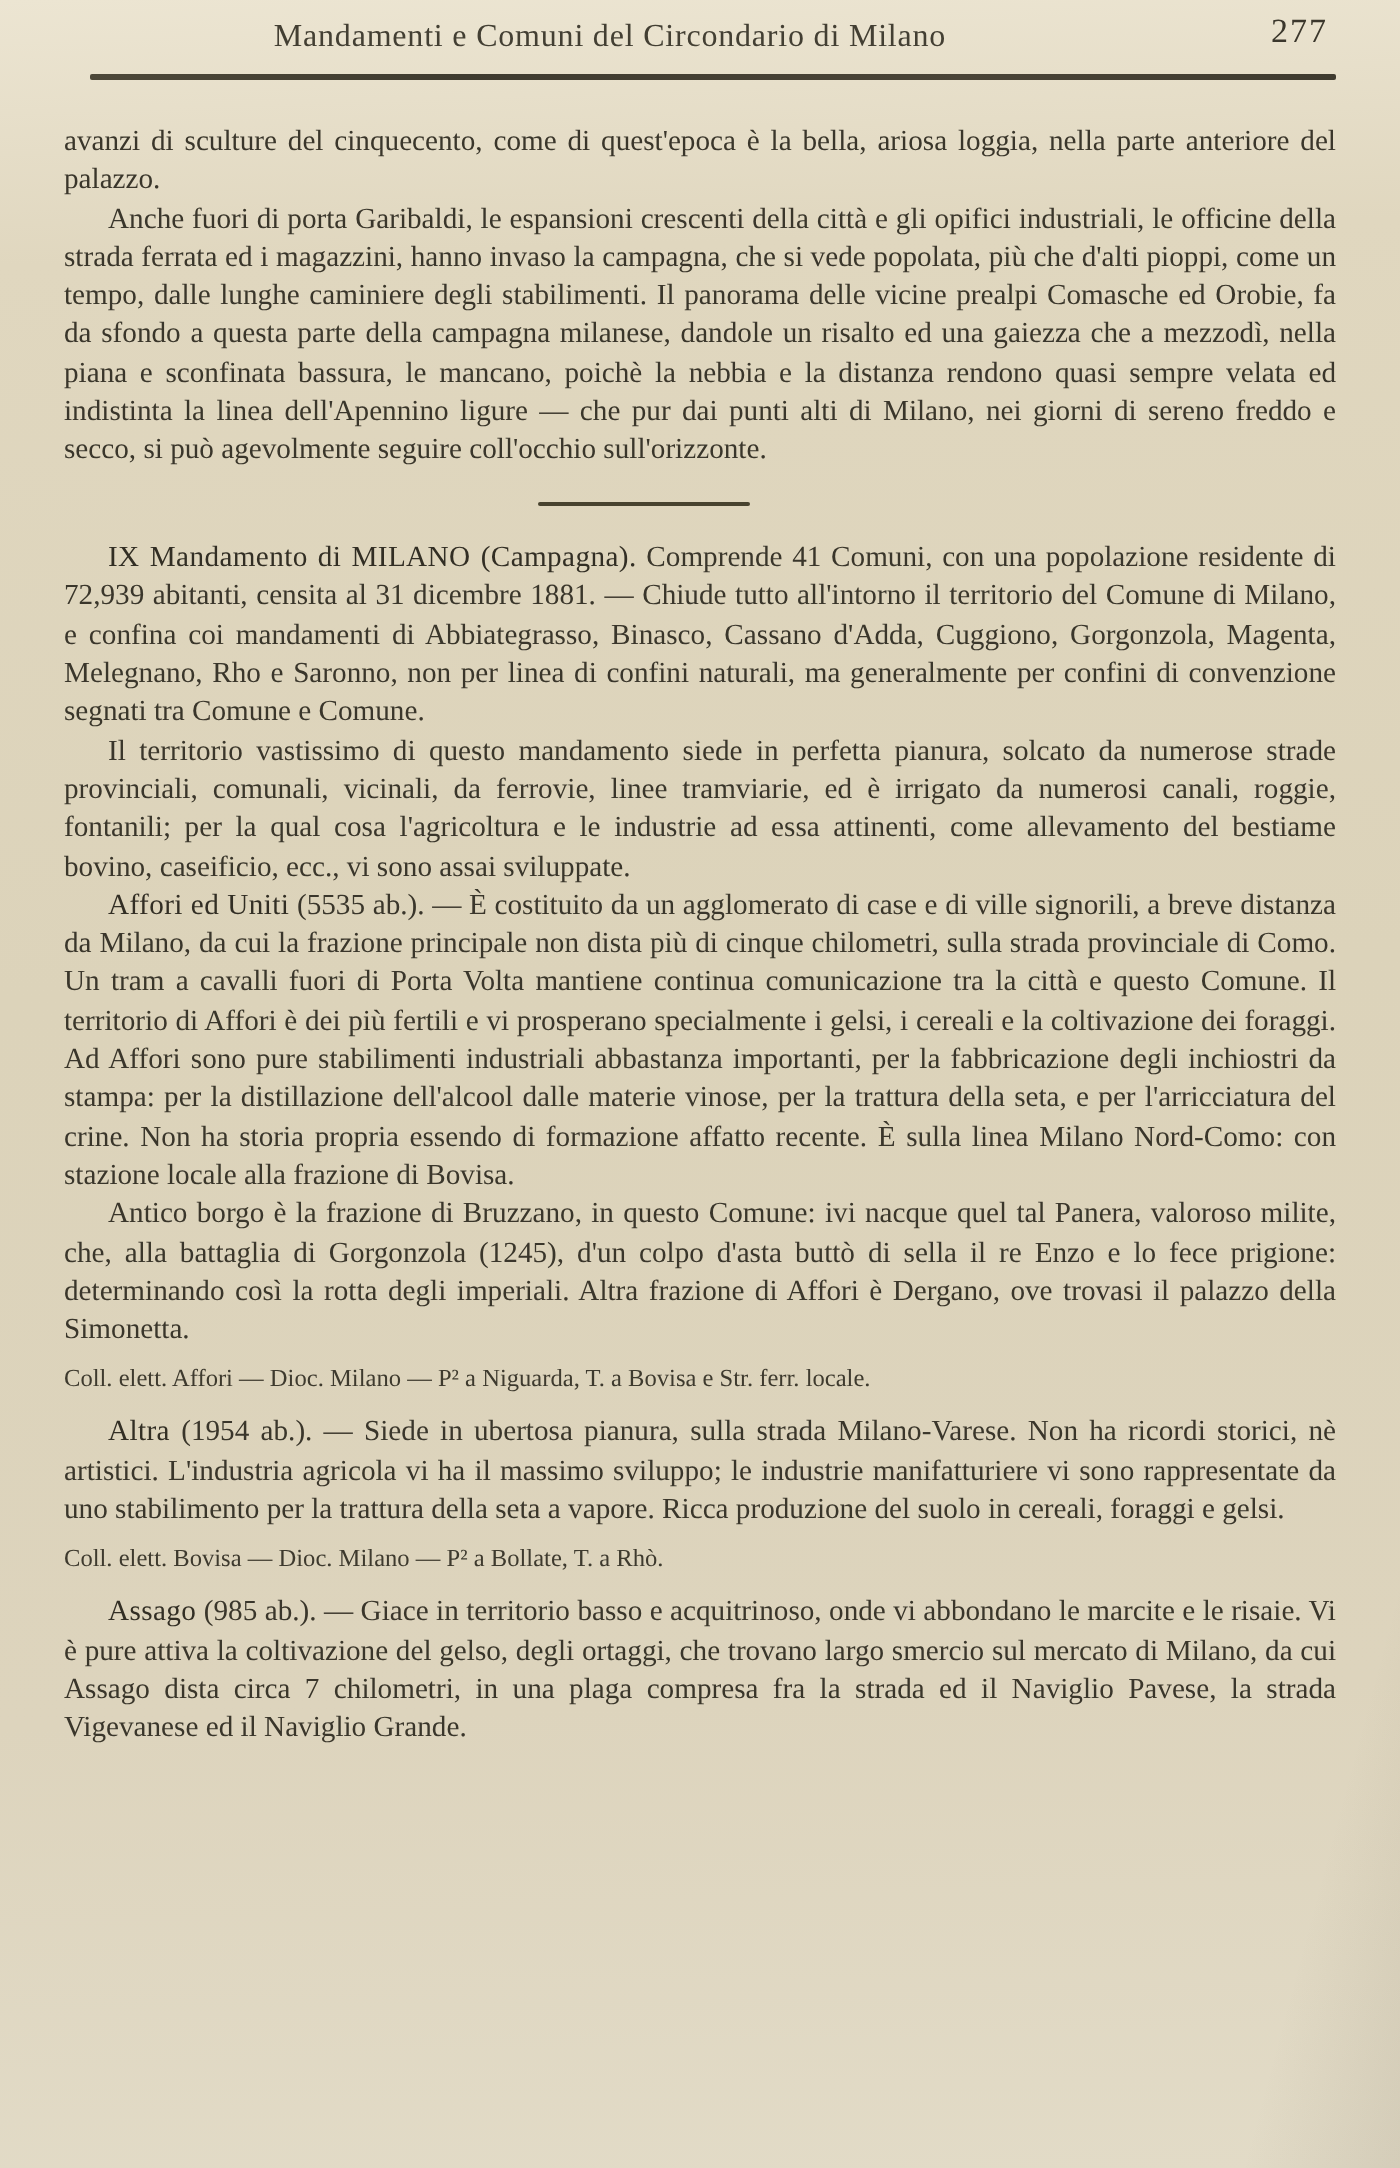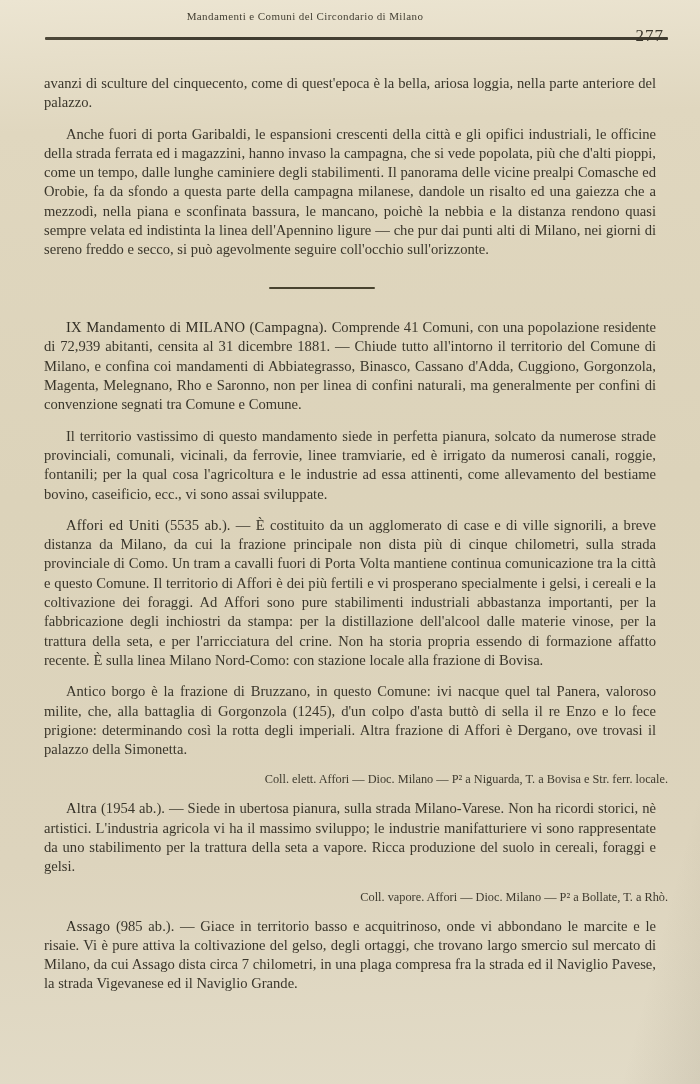--- a/index.html
+++ b/index.html
@@ -14,52 +14,52 @@
     width:700px;height:1084px;
     background:
       linear-gradient(105deg, rgba(255,255,255,0.00) 92%, rgba(90,80,60,0.10) 100%),
       linear-gradient(178deg, #ece5d2 0%, #e0d7bf 12%, #dcd3ba 45%, #ddd4bd 78%, #e2dbc7 100%);
     color:#3a362b;
     overflow:hidden;
   }
   .hdr{position:relative;height:32px;}
   .running-title{
     position:absolute;left:0;right:90px;top:10px;
-    text-align:center;font-size:11px;letter-spacing:0.4px;color:#433f33;
+    text-align:center;font-size:16px;letter-spacing:0.4px;color:#433f33;
   }
   .page-number{
     position:absolute;right:36px;top:6px;
-    font-size:17px;letter-spacing:1px;color:#3b372c;margin-top:20px;
+    font-size:17px;letter-spacing:1px;color:#3b372c;
   }
   .header-rule{
     margin:5px 32px 0 45px;
     width:623px;height:3px;
     background:linear-gradient(90deg,#4d4839 0%,#3f3b2f 30%,#4a4437 70%,#3f3b2f 100%);
     border-radius:1px;
   }
   main{
     padding:22px 32px 0 32px;
   }
   p{
-    margin:12px;
+    margin:0;
     font-size:14.6px;
     line-height:19.3px;
     text-align:justify;
     color:#3a362b;
   }
   p.indent{text-indent:22px;}
   b.lead{font-weight:400;color:#322e24;letter-spacing:0.2px;}
   .divider-wrap{padding:15px 0 17px 0;}
   .section-divider{
     width:106px;height:2.5px;
     margin:0 auto;transform:translateX(-28px);
     background:#48432f;border-radius:1px;
   }
   p.note{
-    text-align:right;
+    text-align:left;
     font-size:12.3px;
     line-height:16px;
     margin:6px 0 10px 0;
     text-indent:0;
     color:#3e3a2e;
   }
 </style>
 </head>
 <body>
 
@@ -87,18 +87,18 @@
     <p class="indent"><b class="lead"></b><span>Il territorio vastissimo di questo mandamento siede in perfetta pianura, solcato da numerose strade provinciali, comunali, vicinali, da ferrovie, linee tramviarie, ed è irrigato da numerosi canali, roggie, fontanili; per la qual cosa l'agricoltura e le industrie ad essa attinenti, come allevamento del bestiame bovino, caseificio, ecc., vi sono assai sviluppate.</span></p>
 
     <p class="indent"><b class="lead">Affori ed Uniti</b><span> (5535 ab.). — È costituito da un agglomerato di case e di ville signorili, a breve distanza da Milano, da cui la frazione principale non dista più di cinque chilometri, sulla strada provinciale di Como. Un tram a cavalli fuori di Porta Volta mantiene continua comunicazione tra la città e questo Comune. Il territorio di Affori è dei più fertili e vi prosperano specialmente i gelsi, i cereali e la coltivazione dei foraggi. Ad Affori sono pure stabilimenti industriali abbastanza importanti, per la fabbricazione degli inchiostri da stampa: per la distillazione dell'alcool dalle materie vinose, per la trattura della seta, e per l'arricciatura del crine. Non ha storia propria essendo di formazione affatto recente. È sulla linea Milano Nord-Como: con stazione locale alla frazione di Bovisa.</span></p>
 
     <p class="indent"><b class="lead"></b><span>Antico borgo è la frazione di Bruzzano, in questo Comune: ivi nacque quel tal Panera, valoroso milite, che, alla battaglia di Gorgonzola (1245), d'un colpo d'asta buttò di sella il re Enzo e lo fece prigione: determinando così la rotta degli imperiali. Altra frazione di Affori è Dergano, ove trovasi il palazzo della Simonetta.</span></p>
 
     <p class="note"><span>Coll. elett. Affori — Dioc. Milano — P² a Niguarda, T. a Bovisa e Str. ferr. locale.</span></p>
 
     <p class="indent"><b class="lead">Altra</b><span> (1954 ab.). — Siede in ubertosa pianura, sulla strada Milano-Varese. Non ha ricordi storici, nè artistici. L'industria agricola vi ha il massimo sviluppo; le industrie manifatturiere vi sono rappresentate da uno stabilimento per la trattura della seta a vapore. Ricca produzione del suolo in cereali, foraggi e gelsi.</span></p>
 
-    <p class="note"><span>Coll. vapore. Affori — Dioc. Milano — P² a Bollate, T. a Rhò.</span></p>
+    <p class="note"><span>Coll. elett. Bovisa — Dioc. Milano — P² a Bollate, T. a Rhò.</span></p>
 
     <p class="indent"><b class="lead">Assago</b><span> (985 ab.). — Giace in territorio basso e acquitrinoso, onde vi abbondano le marcite e le risaie. Vi è pure attiva la coltivazione del gelso, degli ortaggi, che trovano largo smercio sul mercato di Milano, da cui Assago dista circa 7 chilometri, in una plaga compresa fra la strada ed il Naviglio Pavese, la strada Vigevanese ed il Naviglio Grande.</span></p>
 
   </main>
 </div>
 
 </body></html>

